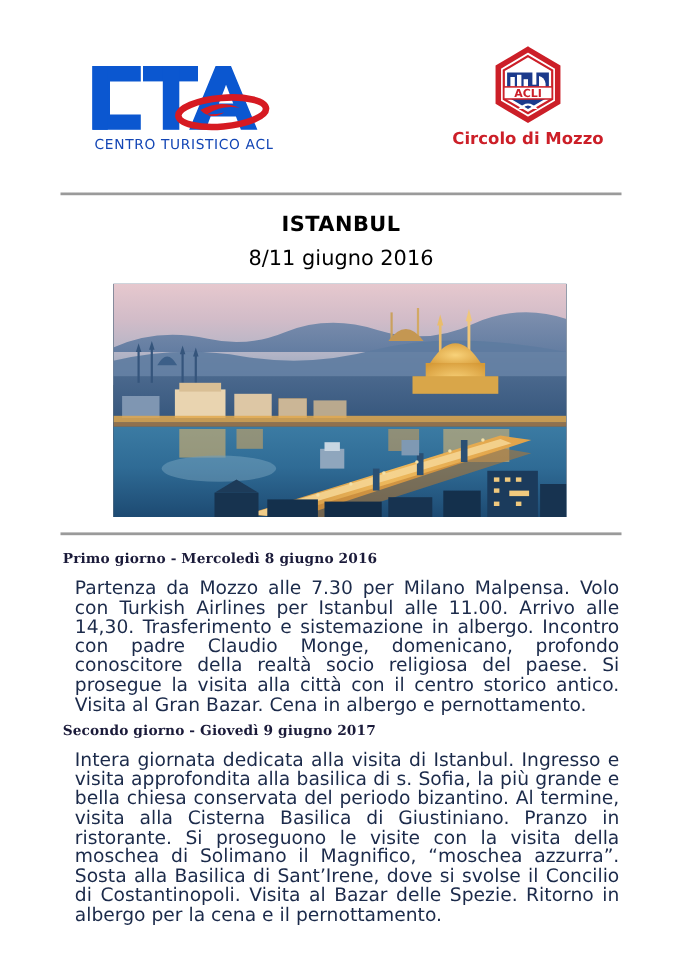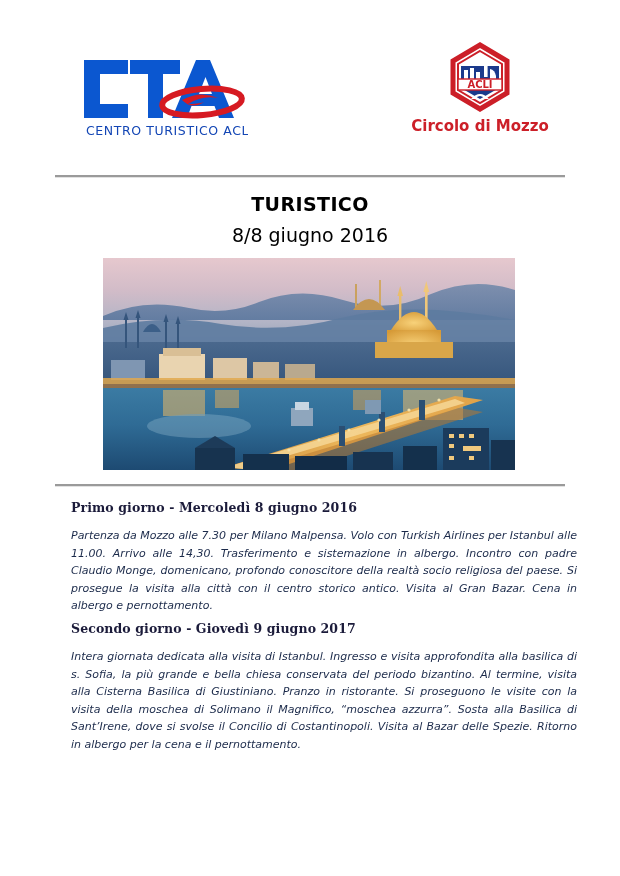--- a/index.html
+++ b/index.html
@@ -95,40 +95,39 @@
     width: 412px;
     height: 212px;
     overflow: hidden;
     background: #12314f;
   }
   .photo svg { display: block; }
 
   
   .content {
     position: absolute;
-    left: 71px;
+    left: 57px;
     top: 500px;
     width: 506px;
   }
   .day-heading {
     font-family: "DejaVu Serif", serif;
     font-weight: bold;
     font-size: 12.5px;
     color: #1b1b3a;
     margin: 0 0 12px 0;
     letter-spacing: 0.1px;
   }
   .day-body {
     font-family: "DejaVu Sans", sans-serif;
-    font-size: 11px;
+    font-size: 17px;
     line-height: 17.6px;
     color: #1b2a4a;
     text-align: justify;
-    margin: 0 0 22px 0;
-    font-style: italic;
+    margin: 0 0 22px 11px;
   }
   .day-body:last-child { margin-bottom: 0; }
   .section + .section { margin-top: 6px; }
 </style>
 </head>
 <body>
 
 <div class="page">
 
   <div class="header">
@@ -176,22 +175,22 @@
           <path d="M71 60 q9 -10 18 0 l-4 0 q-5 -6 -10 0 z" fill="#ffffff"></path>
         </g>
         <text x="80" y="92" text-anchor="middle" font-family="DejaVu Sans, sans-serif" font-size="15" font-weight="bold" fill="#cc1f28">Circolo di Mozzo</text>
       </svg>
     </div>
   </div>
 
   <div class="rule rule-top"></div>
 
   <div class="title-block">
-    <h1 class="doc-title">TURISTICO</h1>
-    <div class="doc-date">8/8 giugno 2016</div>
+    <h1 class="doc-title">ISTANBUL</h1>
+    <div class="doc-date">8/11 giugno 2016</div>
   </div>
 
   <div class="photo">
     <svg width="412" height="212" viewBox="0 0 412 212" xmlns="http://www.w3.org/2000/svg">
       <defs>
         <linearGradient id="skyGrad" x1="0" y1="0" x2="0" y2="1">
           <stop offset="0%" stop-color="#e6c8ce"></stop>
           <stop offset="35%" stop-color="#d2bcc8"></stop>
           <stop offset="70%" stop-color="#b2b4c6"></stop>
           <stop offset="100%" stop-color="#8b9cb6"></stop>

